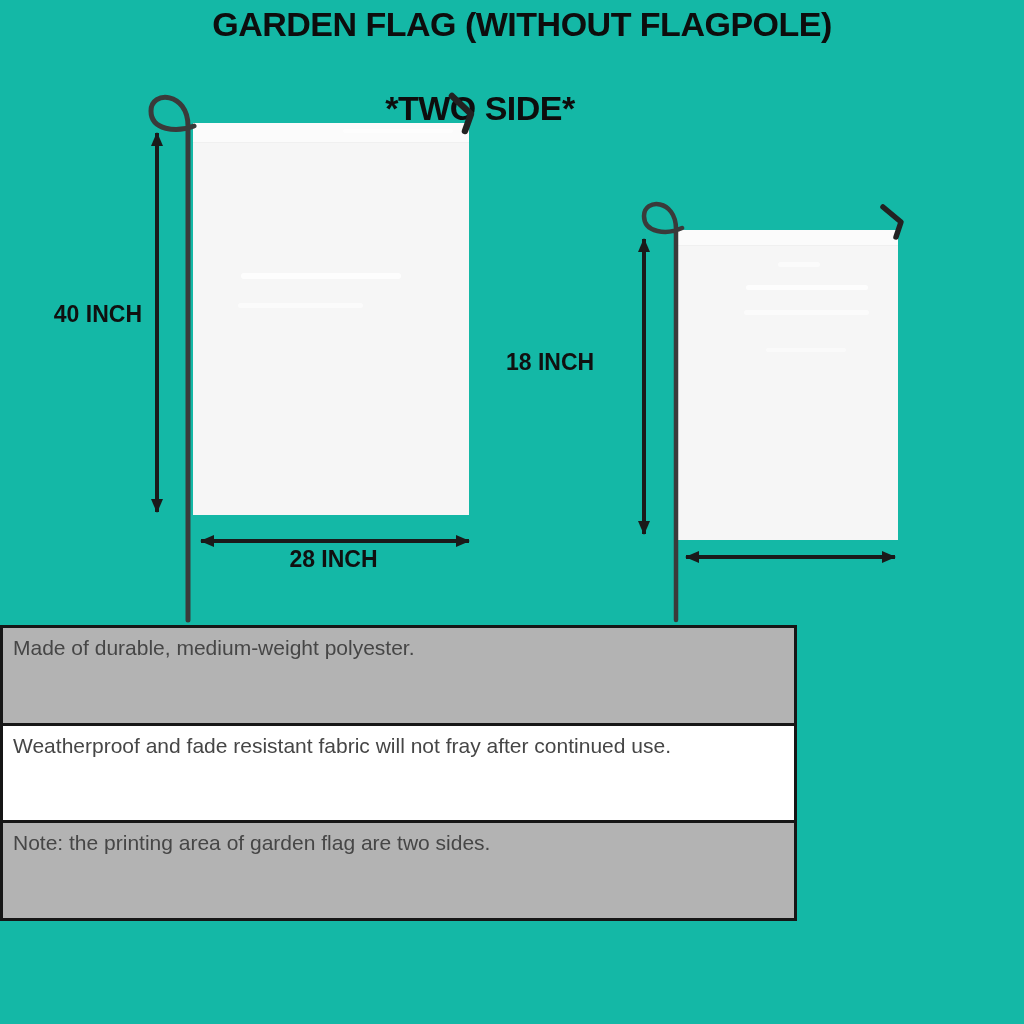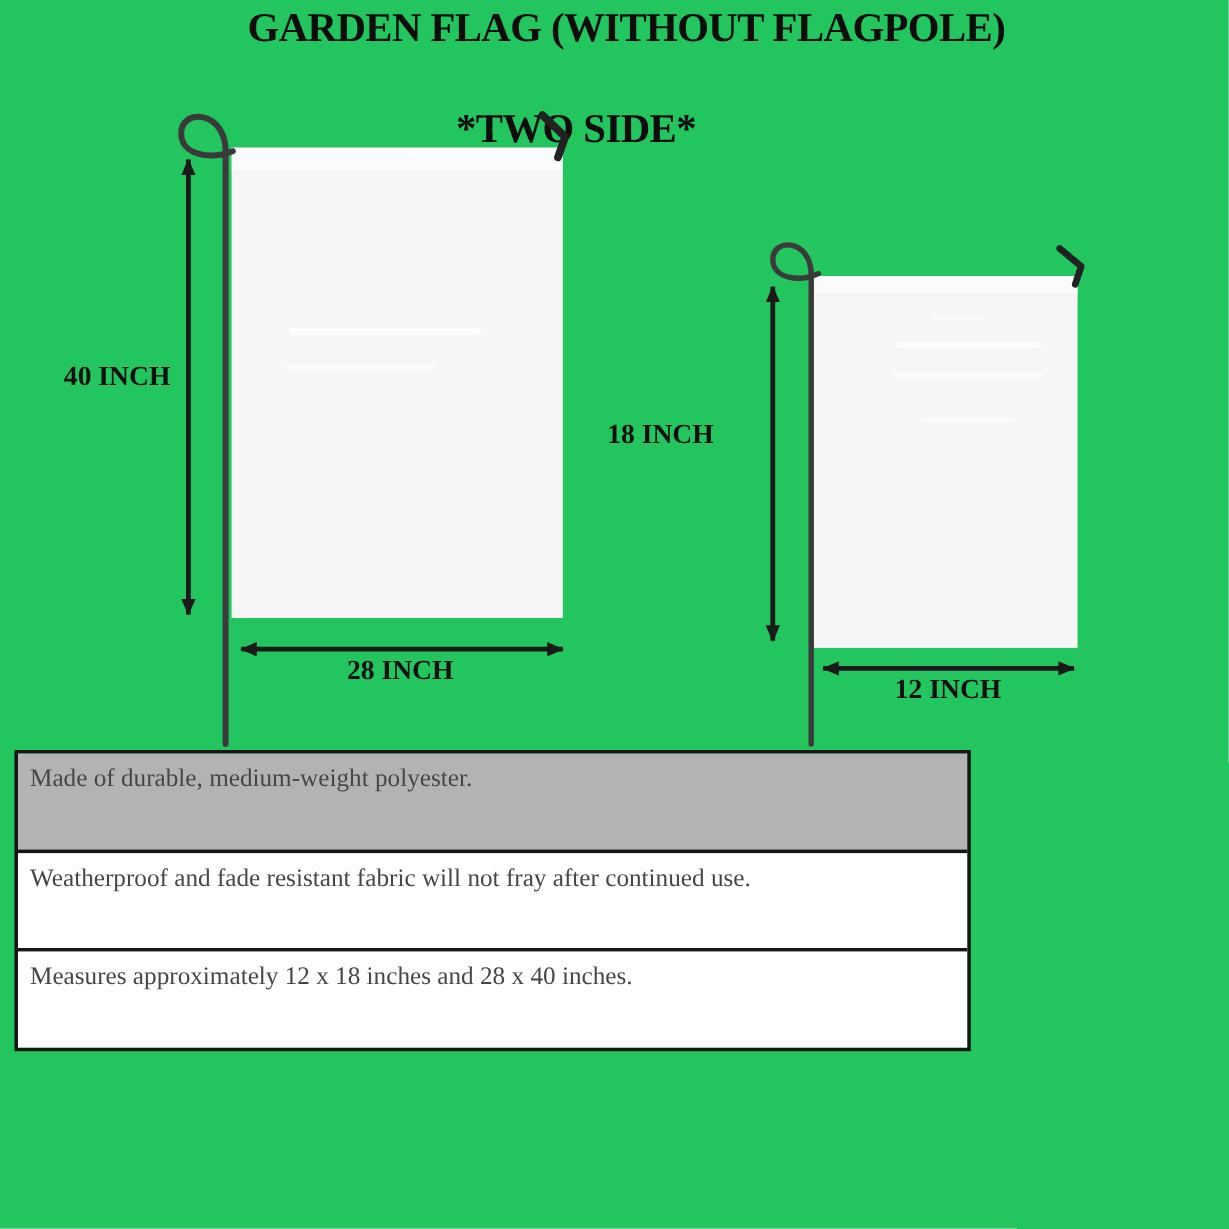--- a/index.html
+++ b/index.html
@@ -3,21 +3,21 @@
 <meta charset="utf-8">
 <style>
   :root{
     --row-gray:#b3b3b3; --row-white:#ffffff; --panel-border:#161616;
     --flag-fill:#f6f6f6; --pole:#3a3a3a; --arrow:#1a1a1a;
     --title-text:#0d0d0d; --feature-text:#464646;
   }
   *{margin:0;padding:0;box-sizing:border-box;}
   html,body{width:1024px;height:1024px;background:#ffffff;overflow:hidden;
     font-family:"Liberation Sans","DejaVu Sans",sans-serif;}
-  .canvas{position:relative;width:1024px;height:1024px;background:#22c55e;font-family:Liberation Serif, serif;}
+  .canvas{position:relative;width:1024px;height:1024px;background:#14b8a6;}
 
   .title-line1{position:absolute;left:20px;top:5px;width:1004px;text-align:center;
     font-size:34px;font-weight:800;letter-spacing:-0.5px;color:var(--title-text);line-height:38px;}
   .title-line2{position:absolute;left:0;top:45px;width:960px;text-align:center;
     font-size:34px;font-weight:800;letter-spacing:-0.5px;color:var(--title-text);line-height:38px;margin-top:44px;}
 
   .flag{position:absolute;background:var(--flag-fill);}
   .flag-large{left:193px;top:123px;width:276px;height:392px;}
   .flag-small{left:678px;top:230px;width:220px;height:310px;}
   .flag .sleeve{position:absolute;left:0;top:0;width:100%;height:20px;
@@ -26,22 +26,22 @@
   .wrinkle{position:absolute;background:rgba(255,255,255,0.8);border-radius:4px;}
 
   .dim-label{position:absolute;font-size:23px;font-weight:700;color:#101010;line-height:22px;}
   .lbl-40{left:20px;top:303px;width:122px;text-align:right;}
   .lbl-18{left:506px;top:351px;width:122px;}
   .lbl-28{left:197px;top:548px;width:273px;text-align:center;}
   .lbl-12{left:684px;top:564px;width:212px;text-align:center;}
 
   svg.overlay{position:absolute;left:0;top:0;width:1024px;height:1024px;pointer-events:none;}
 
-  .features{position:absolute;left:0;top:625px;width:797px;height:251px;
-    border:3px solid var(--panel-border);display:flex;flex-direction:column;margin-left:12px;}
+  .features{position:absolute;left:0;top:625px;width:797px;height:296px;
+    border:3px solid var(--panel-border);display:flex;flex-direction:column;}
   .feature-row{flex:1 1 0;border-bottom:3px solid var(--panel-border);
     padding:7px 12px 0 10px;font-size:21px;color:var(--feature-text);line-height:26px;}
   .feature-row:last-child{border-bottom:none;}
   .feature-row.gray{background:var(--row-gray);}
   .feature-row.white{background:var(--row-white);}
 </style>
 </head>
 <body>
 
 <div class="canvas">
@@ -79,21 +79,20 @@
 
     <line x1="157" y1="133" x2="157" y2="512" stroke="#1a1a1a" stroke-width="4" marker-start="url(#ah)" marker-end="url(#ah)"></line>
     <line x1="201" y1="541" x2="469" y2="541" stroke="#1a1a1a" stroke-width="4" marker-start="url(#ah)" marker-end="url(#ah)"></line>
     <line x1="644" y1="239" x2="644" y2="534" stroke="#1a1a1a" stroke-width="4" marker-start="url(#ah)" marker-end="url(#ah)"></line>
     <line x1="686" y1="557" x2="895" y2="557" stroke="#1a1a1a" stroke-width="4" marker-start="url(#ah)" marker-end="url(#ah)"></line>
   </svg>
 
   <div class="dim-label lbl-40">40 INCH</div>
   <div class="dim-label lbl-28">28 INCH</div>
   <div class="dim-label lbl-18">18 INCH</div>
-  <div class="dim-label lbl-12">12 INCH</div>
 
   <div class="features">
     <div class="feature-row gray">Made of durable, medium-weight polyester.</div>
     <div class="feature-row white">Weatherproof and fade resistant fabric will not fray after continued use.</div>
-    <div class="feature-row white">Measures approximately 12 x 18 inches and 28 x 40 inches.</div>
+    <div class="feature-row gray">Note: the printing area of garden flag are two sides.</div>
   </div>
 
 </div>
 
 </body></html>

